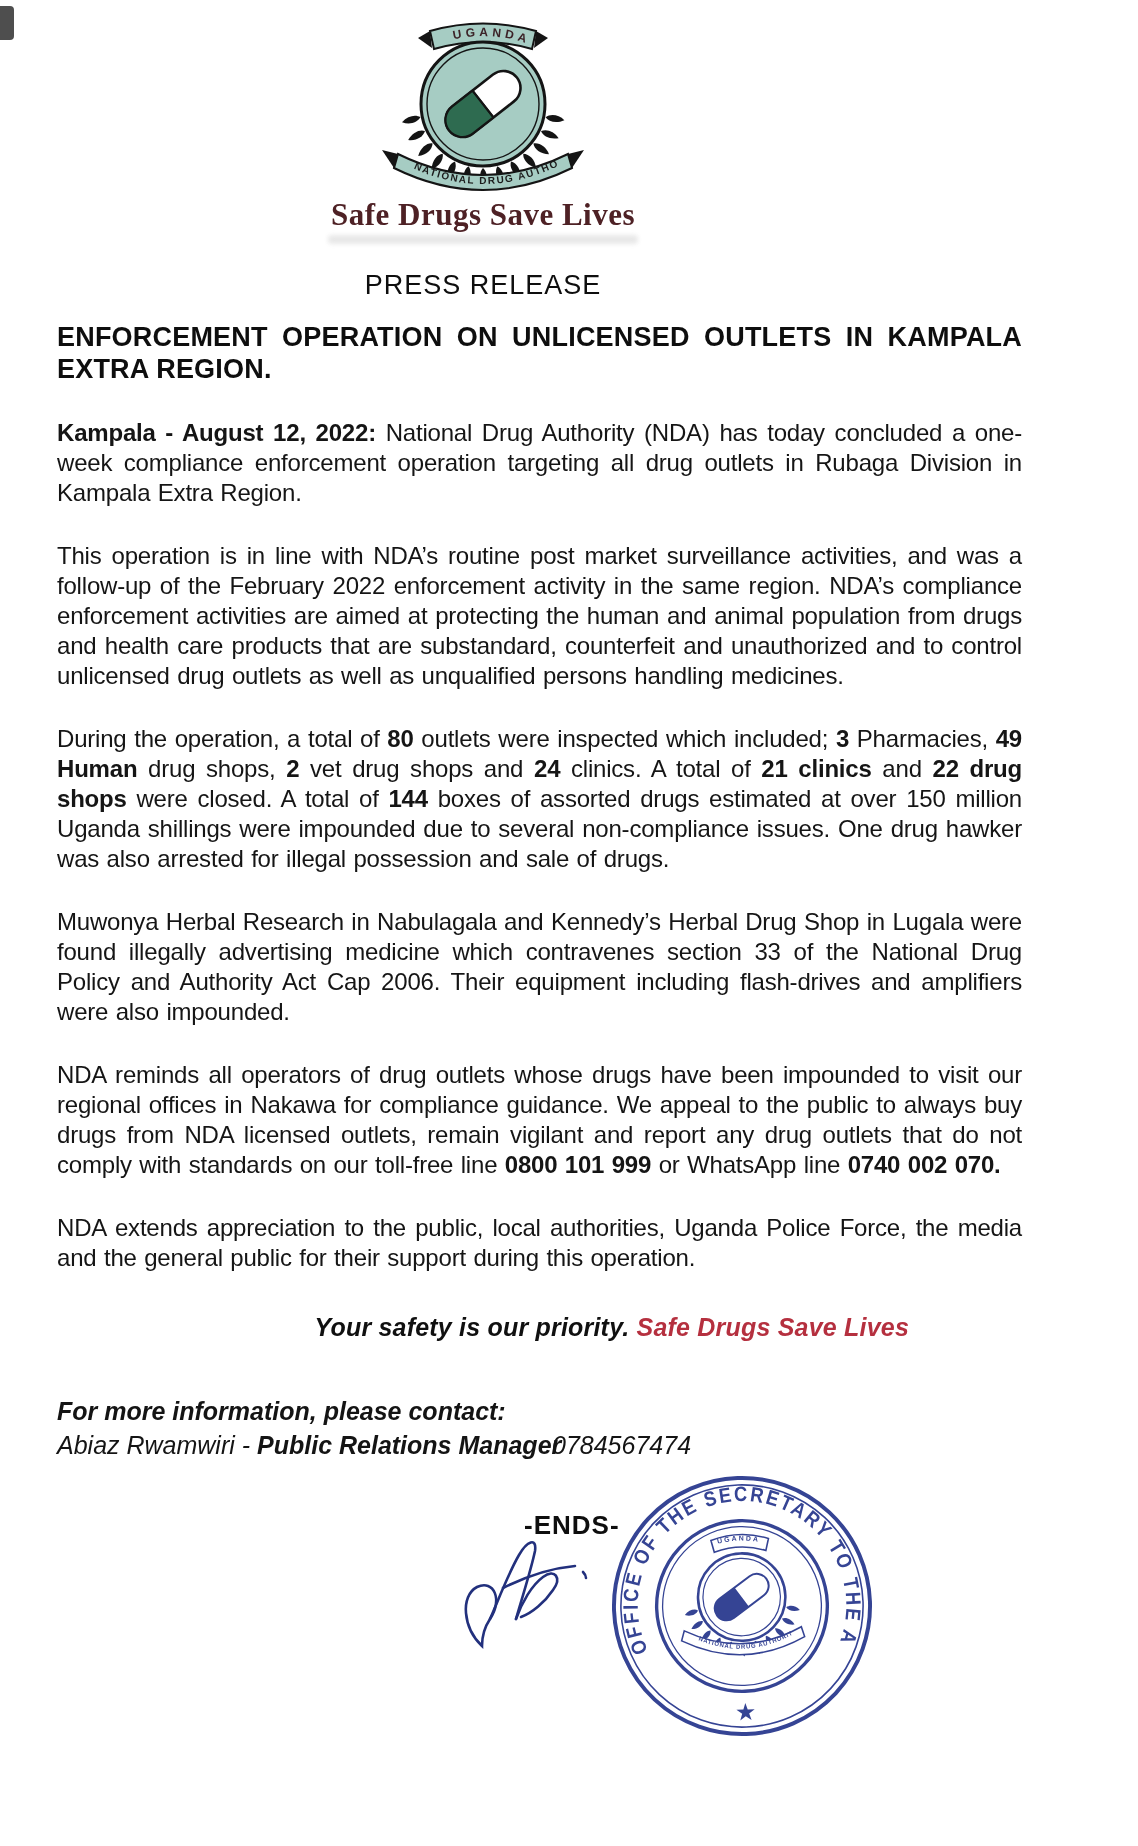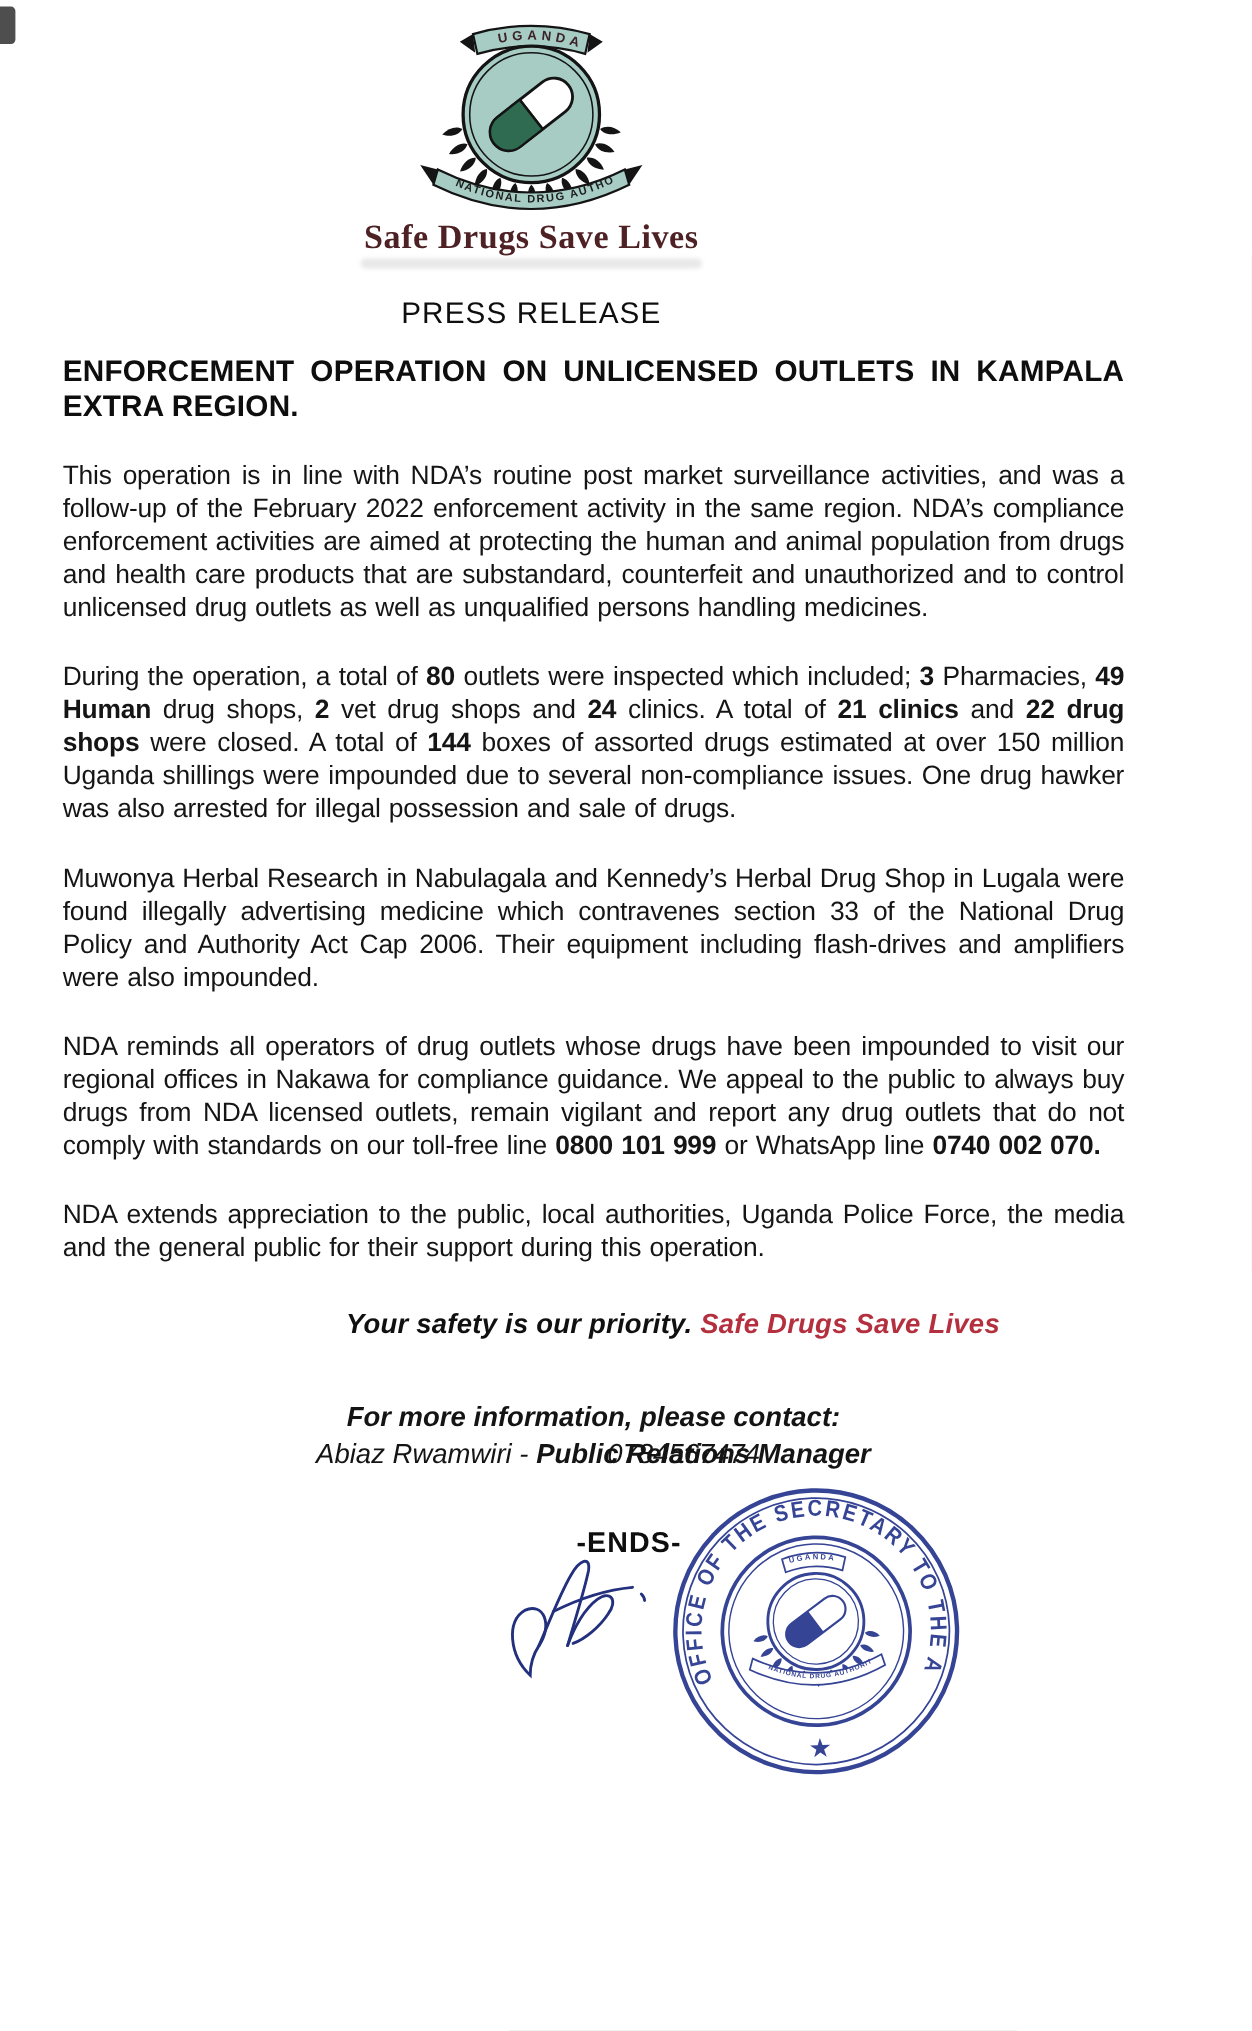--- a/index.html
+++ b/index.html
@@ -29,21 +29,21 @@
   }
   .para{
     font-size:24px;line-height:30px;text-align:justify;margin-top:33px;
     letter-spacing:-0.2px;word-spacing:1px;color:#151515;
   }
   .priority-line{
     margin-top:40px;font-size:25px;font-weight:bold;font-style:italic;
     color:#101010;letter-spacing:.2px;text-align:right;
   }
   .priority-red{font-weight:bold;font-style:italic;}
-  .contacts{margin-top:52px;font-size:25px;font-style:italic;line-height:34px;text-align:center;}
+  .contacts{margin-top:52px;font-size:25px;font-style:italic;line-height:34px;}
   .contacts-heading{font-weight:bold;}
   .contact-row{position:relative;height:34px;}
   .contact-title{font-weight:bold;}
   .contact-phone{position:absolute;left:495px;top:0;}
   .footer{position:relative;height:300px;margin-top:6px;}
   .ends-label{position:absolute;left:467px;top:42px;font-weight:bold;font-size:26px;letter-spacing:1px;color:#0e0e0e;}
   .signature{position:absolute;left:398px;top:58px;}
   .stamp{position:absolute;left:551px;top:4px;transform:rotate(-2deg);opacity:.95;}
   svg text{user-select:none;}
 </style>
@@ -106,20 +106,21 @@
 
     <div class="center-col tagline">Safe Drugs Save Lives</div>
     <div class="center-col">
         <div class="tagline-smudge"></div>
       </div>
 
     <div class="center-col press-release">PRESS RELEASE</div>
 
     <div class="headline">ENFORCEMENT OPERATION ON UNLICENSED OUTLETS IN KAMPALA EXTRA REGION.</div>
 
+    <p class="para"><span style="font-weight: bold;">Kampala - August 12, 2022: </span><span>National Drug Authority (NDA) has today concluded a one-week compliance enforcement operation targeting all drug outlets in Rubaga Division in Kampala Extra Region.</span></p>
     <p class="para"><span>This operation is in line with NDA’s routine post market surveillance activities, and was a follow-up of the February 2022 enforcement activity in the same region. NDA’s compliance enforcement activities are aimed at protecting the human and animal population from drugs and health care products that are substandard, counterfeit and unauthorized and to control unlicensed drug outlets as well as unqualified persons handling medicines.</span></p>
     <p class="para"><span>During the operation, a total of </span><span style="font-weight: bold;">80</span><span> outlets were inspected which included; </span><span style="font-weight: bold;">3</span><span> Pharmacies, </span><span style="font-weight: bold;">49 Human</span><span> drug shops, </span><span style="font-weight: bold;">2</span><span> vet drug shops and </span><span style="font-weight: bold;">24</span><span> clinics. A total of </span><span style="font-weight: bold;">21 clinics</span><span> and </span><span style="font-weight: bold;">22 drug shops</span><span> were closed. A total of </span><span style="font-weight: bold;">144</span><span> boxes of assorted drugs estimated at over 150 million Uganda shillings were impounded due to several non-compliance issues. One drug hawker was also arrested for illegal possession and sale of drugs.</span></p>
     <p class="para"><span style="font-weight: normal; margin-top: 20px;">Muwonya Herbal Research in Nabulagala and Kennedy’s Herbal Drug Shop</span><span> in Lugala were found illegally advertising medicine which contravenes section 33 of the National Drug Policy and Authority Act Cap 2006. Their equipment including flash-drives and amplifiers were also impounded.</span></p>
     <p class="para"><span>NDA reminds all operators of drug outlets whose drugs have been impounded to visit our regional offices in Nakawa for compliance guidance. We appeal to the public to always buy drugs from NDA licensed outlets, remain vigilant and report any drug outlets that do not comply with standards on our toll-free line </span><span style="font-weight: bold;">0800 101 999</span><span> or WhatsApp line </span><span style="font-weight: bold;">0740 002 070.</span></p>
     <p class="para"><span>NDA extends appreciation to the public, local authorities, Uganda Police Force, the media and the general public for their support during this operation.</span></p>
 
     <div class="center-col priority-line">
       <span>Your safety is our priority. </span><span class="priority-red" style="color: rgb(181, 48, 63);">Safe Drugs Save Lives</span>
     </div>
 

